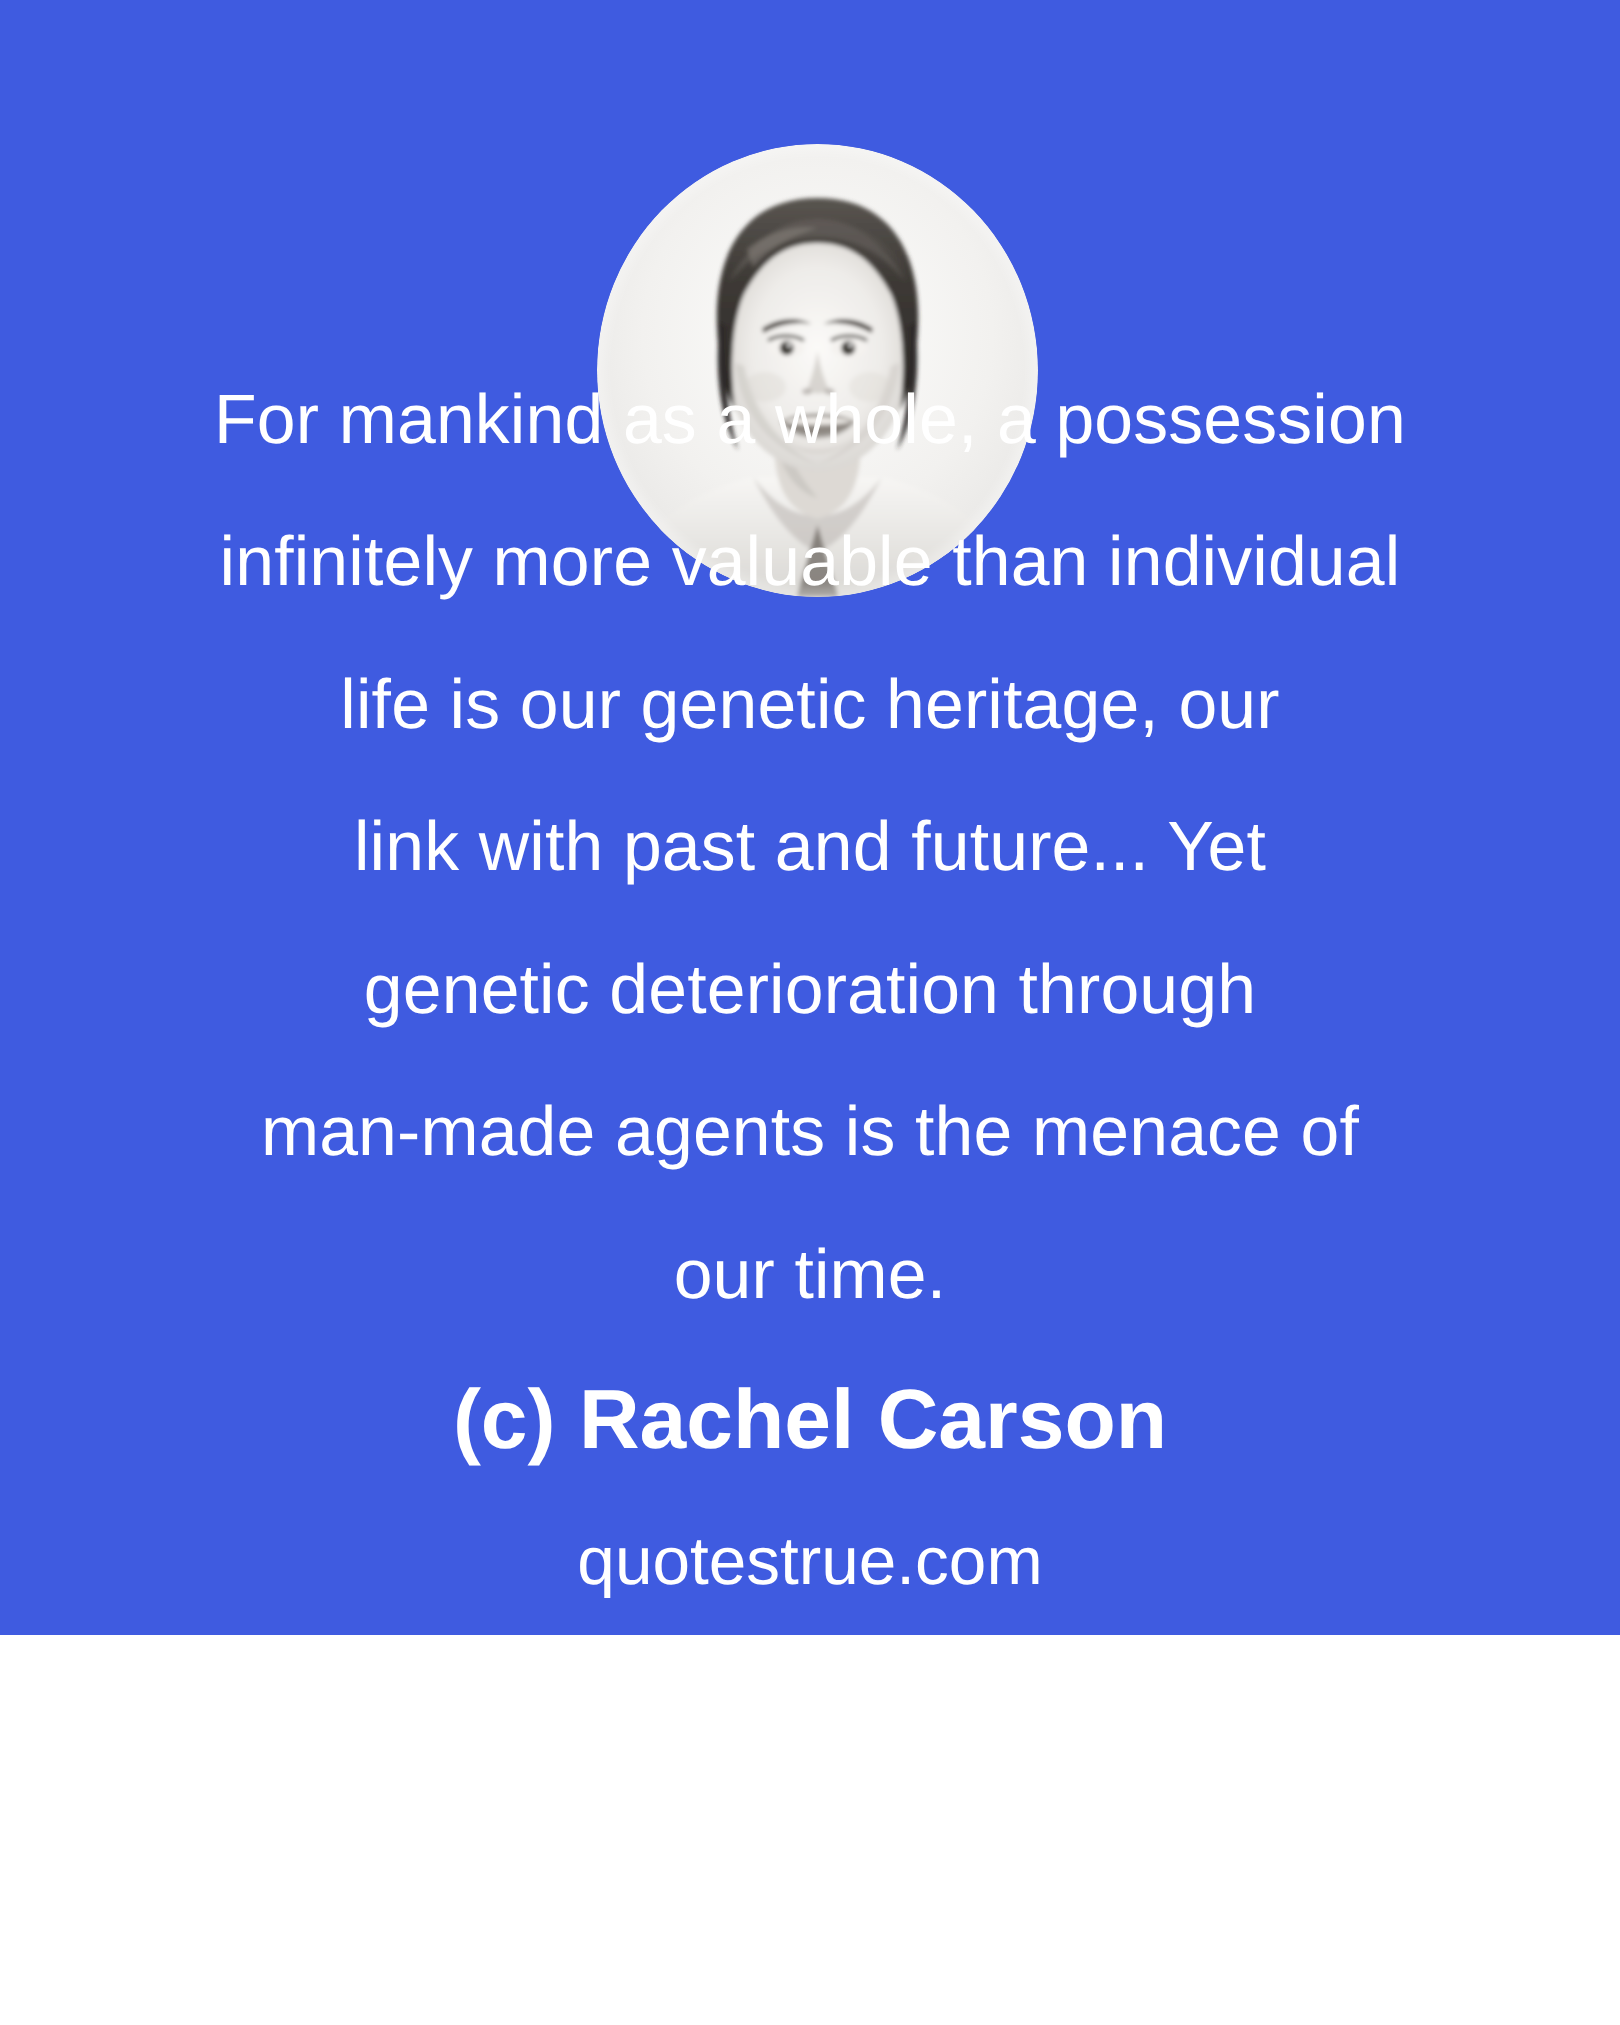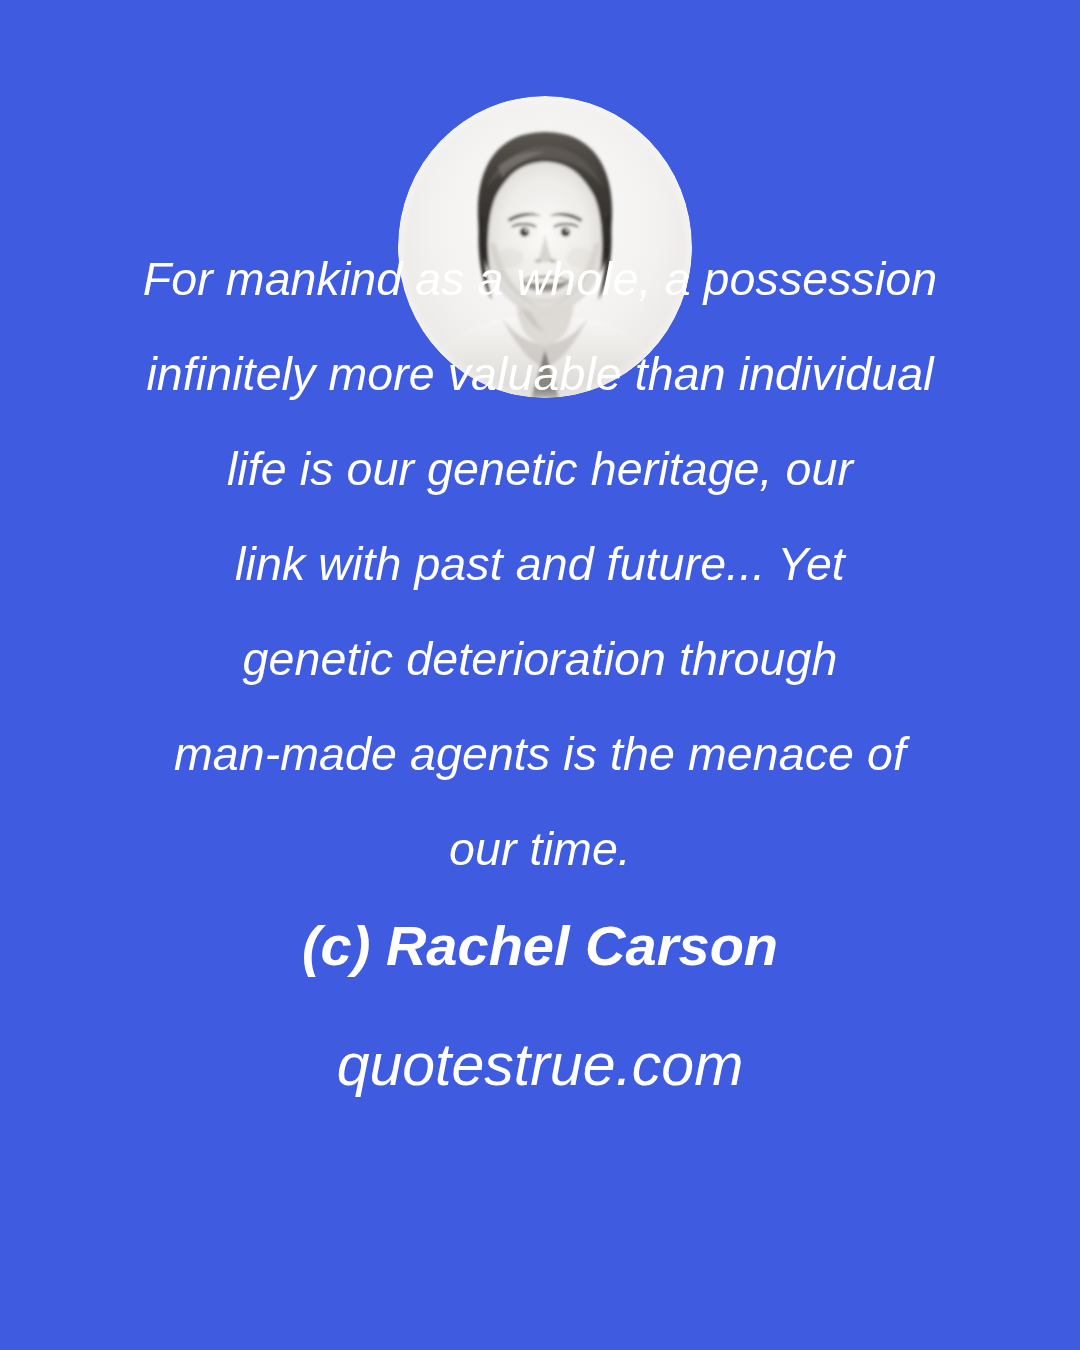--- a/index.html
+++ b/index.html
@@ -11,24 +11,23 @@
   body {
     width: 1080px;
     height: 1350px;
     overflow: hidden;
     font-family: "Liberation Sans", sans-serif;
   }
 
   #quote-card {
     position: relative;
     width: 1080px;
-    height: 1350px;
+    height: 1090px;
     background: #3f5be0;
     overflow: hidden;
-    font-style: italic;
   }
 
   
   #portrait-wrap {
     position: absolute;
     left: 398px;
     top: 96px;
     width: 294px;
     height: 302px;
     border-radius: 50%;
@@ -81,24 +80,23 @@
     text-align: center;
   }
 
   #site-name {
     position: absolute;
     left: 50%;
     transform: translateX(-50%);
     top: 1010px;
     width: 960px;
     color: #ffffff;
-    font-size: 59px;
+    font-size: 45px;
     line-height: 62px;
     font-weight: 400;
-    margin-top: 24px;
   }
 </style>
 </head>
 <body>
 
 <div id="quote-card" style="background: rgb(63, 91, 224);">
 
   <div id="portrait-wrap">
     <svg viewBox="0 0 294 302" xmlns="http://www.w3.org/2000/svg" aria-hidden="true">
       <defs>

